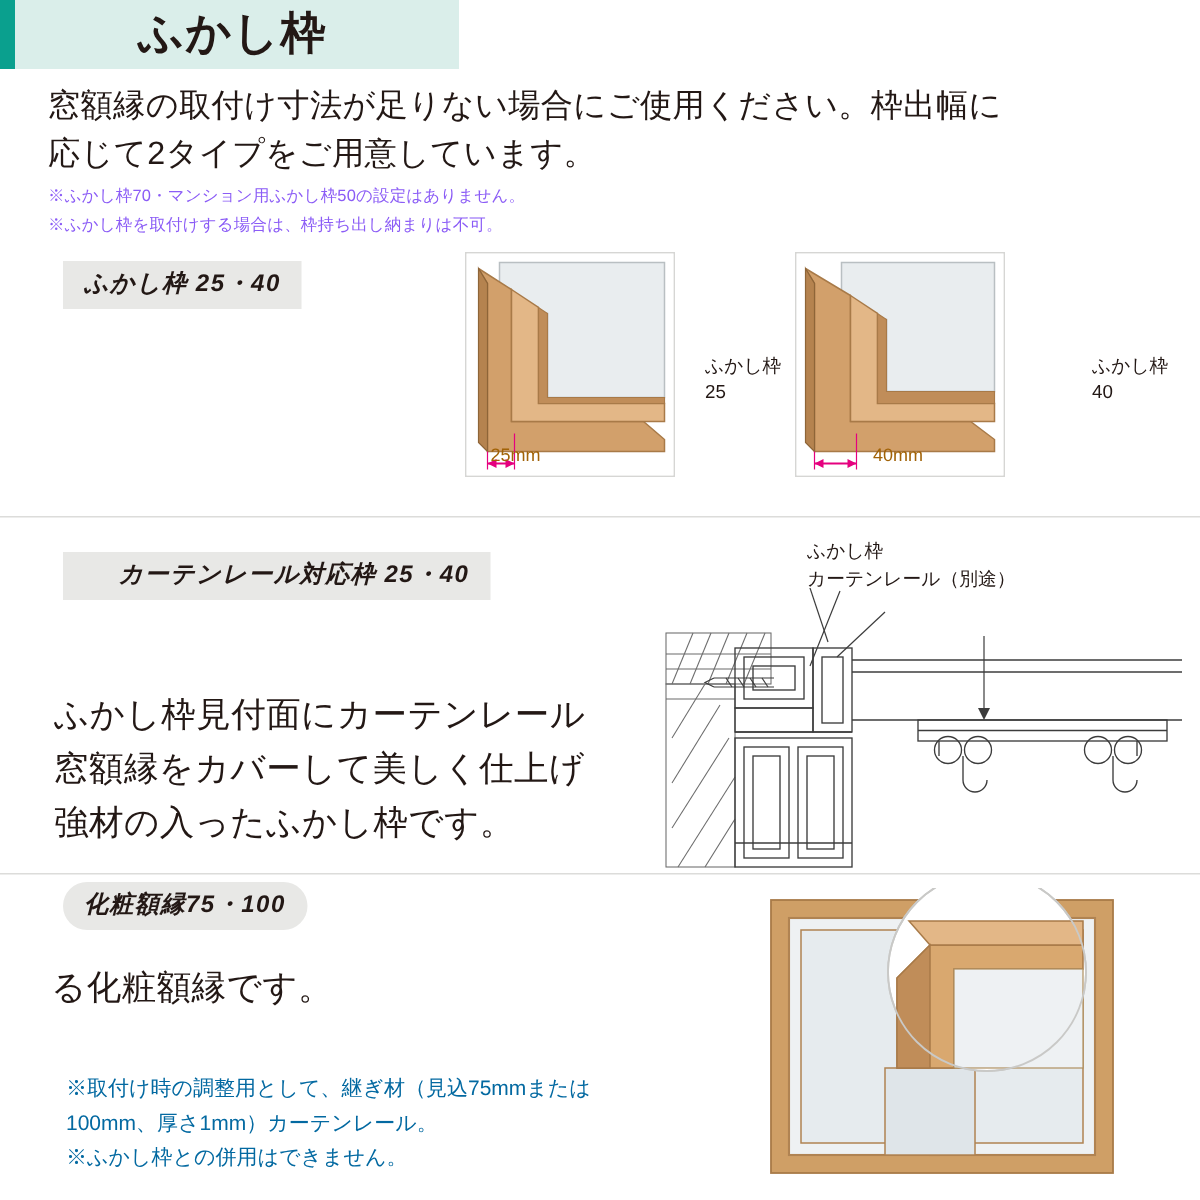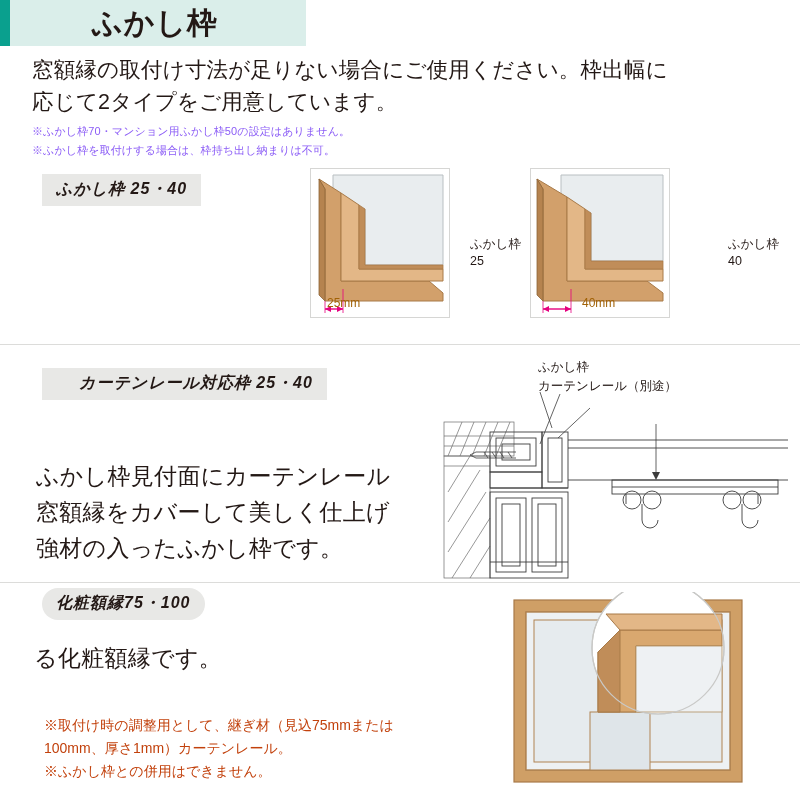--- a/index.html
+++ b/index.html
@@ -152,21 +152,21 @@
     line-height: 36px;
     letter-spacing: 0.3px;
   }
   .s3-note {
     position: absolute;
     left: 44px;
     top: 714px;
     width: 400px;
     font-size: 14px;
     line-height: 23px;
-    color: #c2410c;
+    color: #0369a1;
   }
 
   
   .divider {
     position: absolute;
     left: 0;
     width: 800px;
     height: 1px;
     background: #dcdcda;
   }

